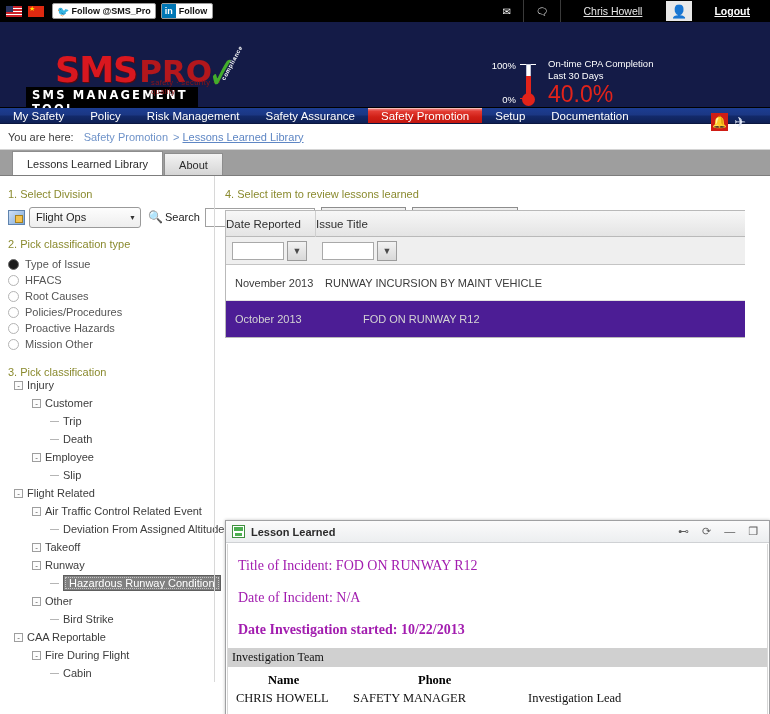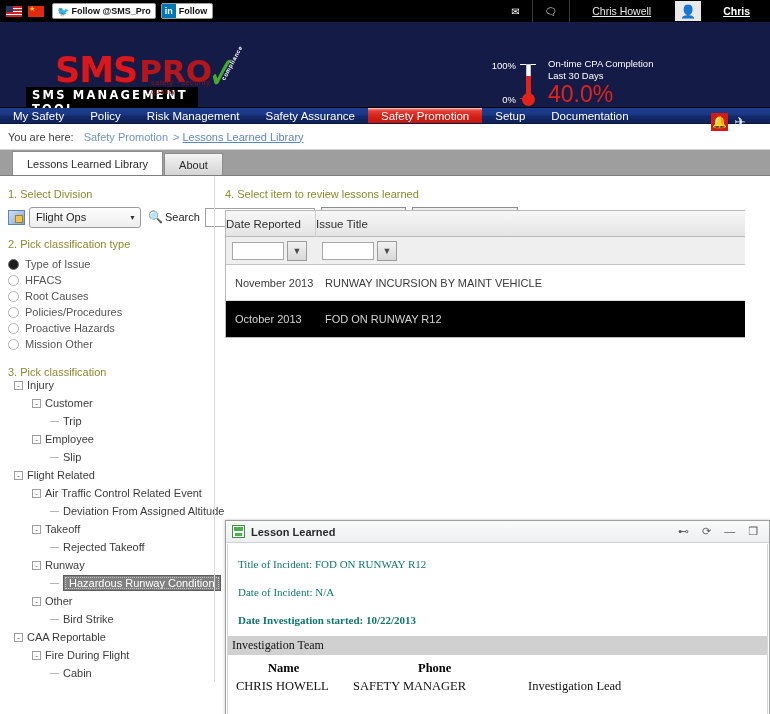--- a/index.html
+++ b/index.html
@@ -277,21 +277,21 @@
   .gf.c1 { width: 90px; }
   .gf-input { width: 52px; height: 18px; border: 1px solid #a9a9a9; background: #fff; }
   .gf-btn {
     width: 20px; height: 20px; margin-left: 3px;
     background: linear-gradient(to bottom,#f2f2f2,#d8d8d8);
     border: 1px solid #9c9c9c; display: flex; align-items: center;
     justify-content: center; font-size: 9px; color: #4a4a4a;
   }
   .grow { display: flex; height: 36px; align-items: center; font-size: 11px; }
   .grow.alt { background: #ffffff; color: #3a3a3a; border-bottom: 1px solid #e2e2e2; }
-  .grow.selrow { background: #000000; color: #d4d4d4; }
+  .grow.selrow { background: #4c1d95; color: #d4d4d4; gap: 38px; }
   .gc1 { width: 90px; padding-left: 9px; }
   .gc2 { flex: 1; padding-left: 9px; }
 
   
   .dialog {
     position: absolute; left: 225px; top: 344px; width: 545px; height: 370px;
     background: #ffffff; border: 1px solid #9fa0a2;
     box-shadow: 0 0 3px rgba(0,0,0,0.25);
   }
   .dlg-title {
@@ -311,21 +311,21 @@
   }
   .dlg-title-txt { font-size: 11px; font-weight: bold; color: #2a2a2a; }
   .dlg-btns { margin-left: auto; display: flex; align-items: center; gap: 13px; padding-right: 5px; }
   .dlg-btn { font-size: 11px; color: #5d5d5d; cursor: pointer; line-height: 11px; }
   .dlg-body {
     padding: 0; height: 347px; overflow: hidden;
     border: 1px solid #d7d7d7; border-top: none; margin: 1px;
     font-family: "Liberation Serif", serif;
   }
   .dlg-inner { padding: 14px 10px 0 10px; }
-  .dl-line { font-size: 11px; color: #0f766e; margin-bottom: 16px; }
+  .dl-line { font-size: 14px; color: #a21caf; margin-bottom: 16px; }
   .dl-line.bold { font-weight: bold; margin-bottom: 10px; }
   .sec-head {
     background: #d0d0d0; font-size: 12px; color: #111;
     padding: 2px 4px; margin: 0 0 0 0;
   }
   .team-head {
     display: flex; font-weight: bold; font-size: 12.5px; padding: 6px 0 2px 0;
   }
   .th-name { width: 190px; padding-left: 40px; }
   .th-phone { }
@@ -352,21 +352,21 @@
     </div>
 
     <div class="social-right">
       <div class="sr-cell nolb">✉</div>
       <div class="sr-cell">🗨</div>
       <div class="sr-cell">
         <span class="sr-user">Chris Howell</span>
       </div>
       <div class="sr-avatar">👤</div>
       <div class="sr-cell nolb">
-        <span class="sr-logout">Chris</span>
+        <span class="sr-logout">Logout</span>
       </div>
     </div>
   </div>
 
   <div class="header">
     <div class="logo-wrap">
       <div class="logo-top">
         <span class="logo-sms">SMS</span>
         <span class="logo-pro">PRO</span>
         <span class="logo-tm">™</span>
@@ -476,20 +476,24 @@
         <span class="tlbl">Injury</span>
       </div>
       <div class="tnode" style="padding-left:24px">
         <span class="tbox">-</span>
         <span class="tlbl">Customer</span>
       </div>
       <div class="tnode" style="padding-left:42px">
         <span class="tdash"></span>
         <span class="tlbl">Trip</span>
       </div>
+      <div class="tnode" style="padding-left:42px">
+        <span class="tdash"></span>
+        <span class="tlbl">Death</span>
+      </div>
       <div class="tnode" style="padding-left:24px">
         <span class="tbox">-</span>
         <span class="tlbl">Employee</span>
       </div>
       <div class="tnode" style="padding-left:42px">
         <span class="tdash"></span>
         <span class="tlbl">Slip</span>
       </div>
       <div class="tnode" style="padding-left:6px">
         <span class="tbox">-</span>
@@ -499,24 +503,20 @@
         <span class="tbox">-</span>
         <span class="tlbl">Air Traffic Control Related Event</span>
       </div>
       <div class="tnode" style="padding-left:42px">
         <span class="tdash"></span>
         <span class="tlbl">Deviation From Assigned Altitude</span>
       </div>
       <div class="tnode" style="padding-left:24px">
         <span class="tbox">-</span>
         <span class="tlbl">Takeoff</span>
-      </div>
-      <div class="tnode" style="padding-left:42px">
-        <span class="tdash"></span>
-        <span class="tlbl">Rejected Takeoff</span>
       </div>
       <div class="tnode" style="padding-left:24px">
         <span class="tbox">-</span>
         <span class="tlbl">Runway</span>
       </div>
       <div class="tnode" style="padding-left:42px">
         <span class="tdash"></span>
         <span class="tlbl sel">Hazardous Runway Condition</span>
       </div>
       <div class="tnode" style="padding-left:24px">

